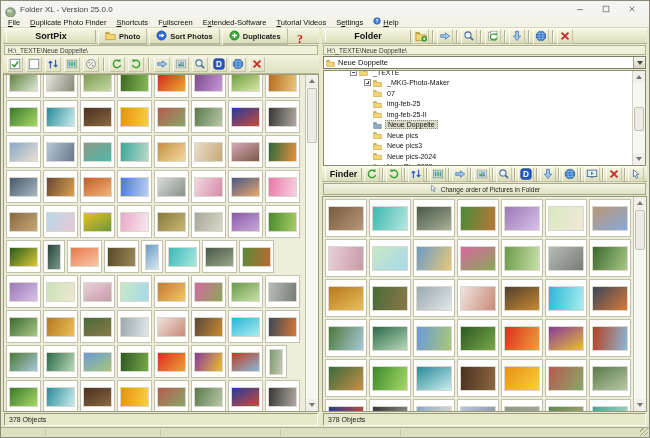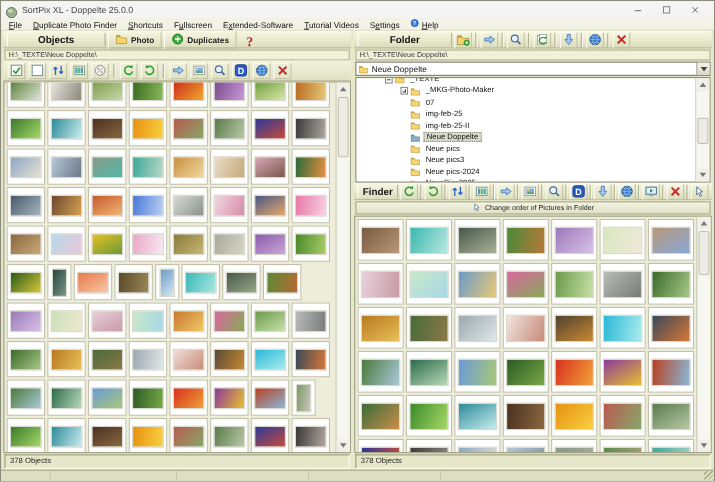--- a/index.html
+++ b/index.html
@@ -107,21 +107,21 @@
 </head>
 <body>
 
 <div class="app">
 
   <div class="titlebar">
     <span class="appicon"><svg viewBox="0 0 14 14">
           <circle cx="7" cy="7" r="6" fill="#9ab08a" stroke="#5a6a50"></circle>
           <ellipse cx="5.5" cy="5" rx="3" ry="2" fill="#d8e4cc" opacity="0.8"></ellipse>
         </svg></span>
-    <span class="ttext">SortPix XL - Doppelte 25.0.0</span>
+    <span class="ttext">Folder XL - Version 25.0.0</span>
     <span class="wbtn">
         <svg viewBox="0 0 14 14">
           <path d="M3 8h8" stroke="#666" stroke-width="1.2" fill="none"></path>
         </svg>
       </span>
     <span class="wbtn">
         <svg viewBox="0 0 14 14">
           <rect x="3" y="3" width="8" height="8" fill="none" stroke="#666" stroke-width="1"></rect>
         </svg>
       </span>
@@ -160,27 +160,34 @@
             <text x="7" y="10.2" text-anchor="middle" font-size="8.5" font-weight="bold" fill="#fff" font-family="Liberation Sans, sans-serif">?</text>
           </svg></span>
         <span><u>H</u>elp</span>
       </span>
     </div>
 
   <div class="main">
 
     <div class="panel left">
       <div class="tbar">
-        <div class="hdr-label w1">Objects</div>
+        <div class="hdr-label w1">SortPix</div>
         <button class="tool-btn">
             <span><svg viewBox="0 0 14 14" width="12" height="12">
                 <path d="M1 4.2h4.5l1.2 1.6H13v6.4H1z" fill="#f6d671" stroke="#b08c28" stroke-width=".8"></path>
                 <path d="M1 4.2V3h4l.8 1.2z" fill="#e9c350" stroke="#b08c28" stroke-width=".8"></path>
               </svg></span>
             <span>Photo</span>
+          </button>
+        <button class="tool-btn">
+            <span><svg viewBox="0 0 14 14" width="12" height="12">
+                <circle cx="7" cy="7" r="5.8" fill="#2a6ad8" stroke="#1a4aa8"></circle>
+                <path d="M3.8 6h3.4V4.2L10.8 7 7.2 9.8V8H3.8z" fill="#fff"></path>
+              </svg></span>
+            <span>Sort Photos</span>
           </button>
         <button class="tool-btn">
             <span><svg viewBox="0 0 14 14" width="12" height="12">
                 <circle cx="7" cy="7" r="5.8" fill="#3aa83a" stroke="#1a7a1a"></circle>
                 <path d="M7 3.8v6.4M3.8 7h6.4" stroke="#fff" stroke-width="1.6"></path>
               </svg></span>
             <span>Duplicates</span>
           </button>
         <span class="qmark"><svg viewBox="0 0 14 14" width="12" height="12">
               <text x="7" y="12.5" text-anchor="middle" font-size="14" font-weight="bold" fill="#cc1a1a" font-family="Liberation Serif, serif">?</text>

